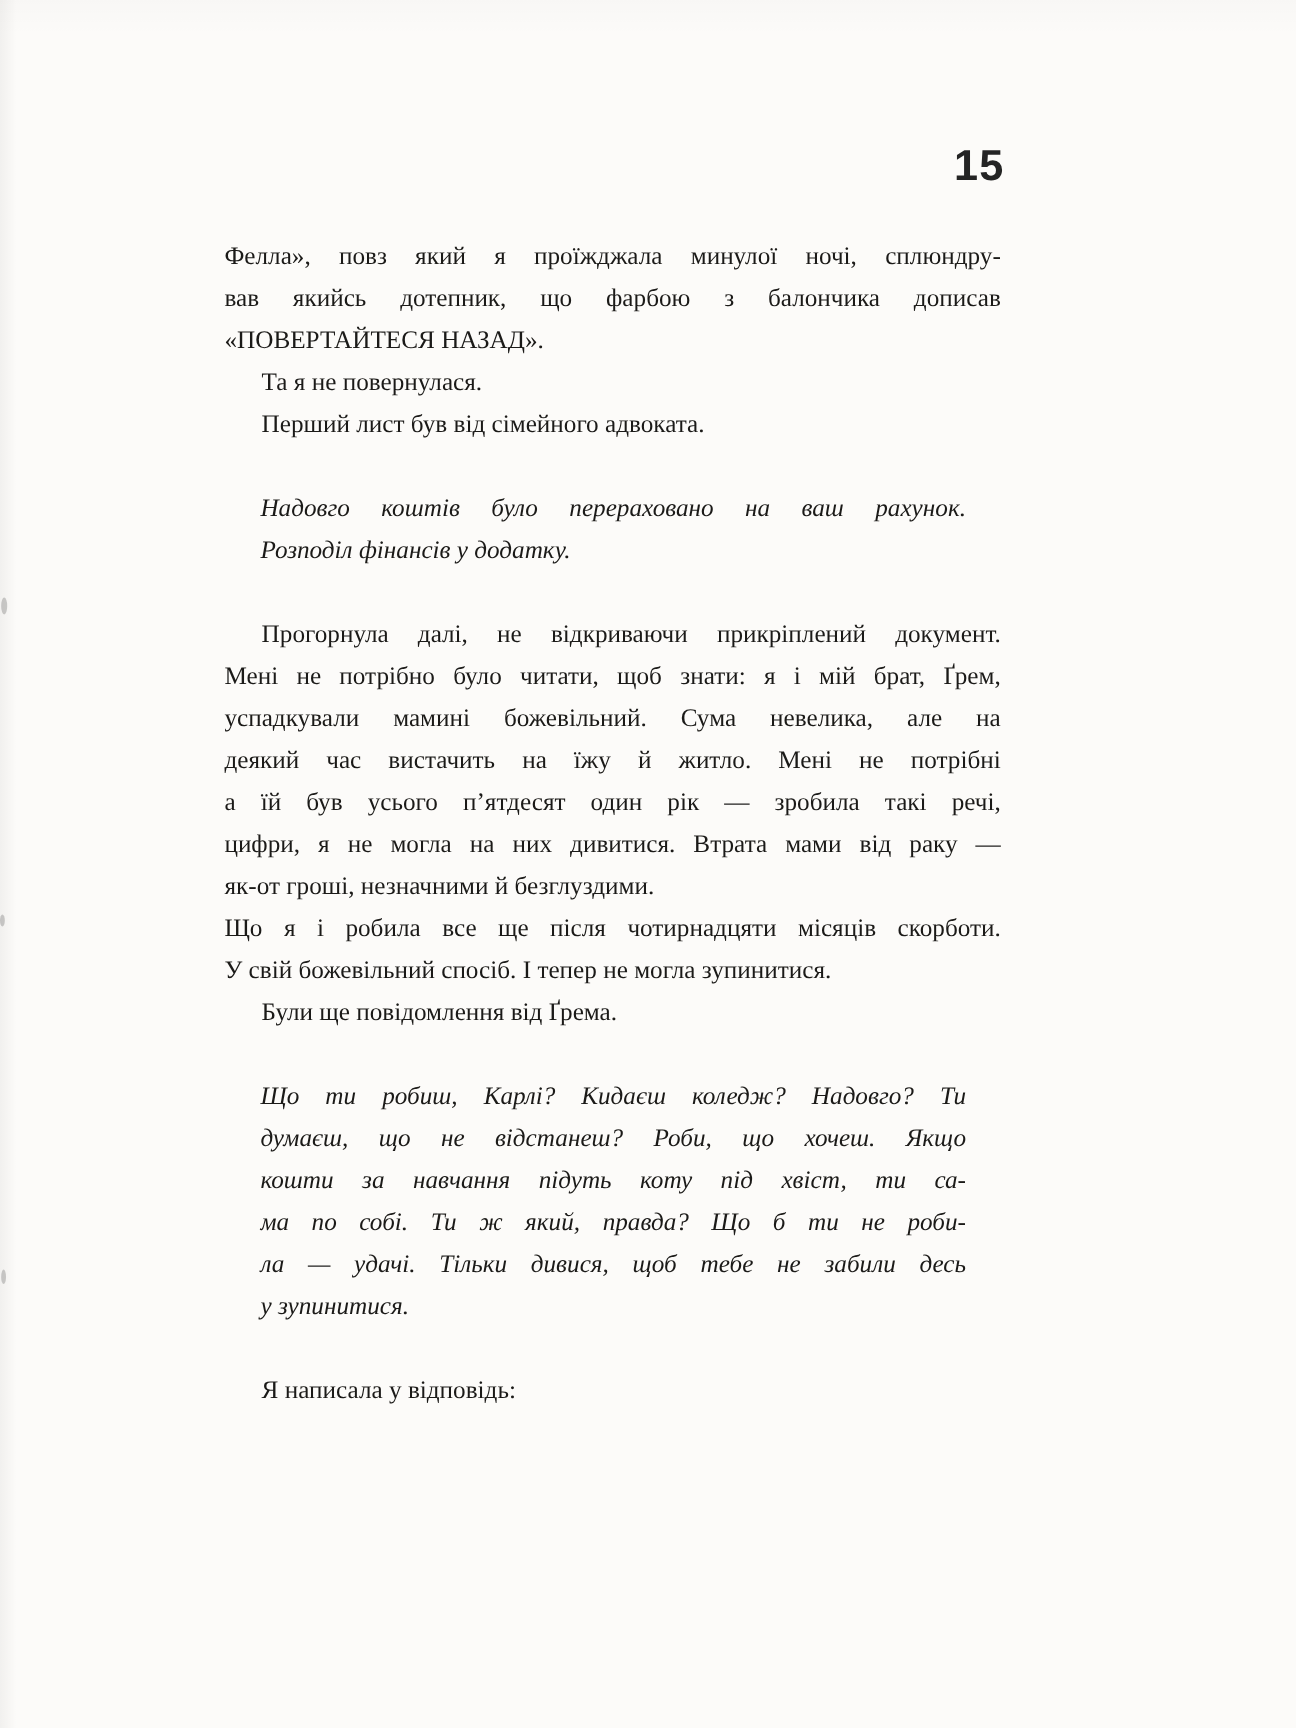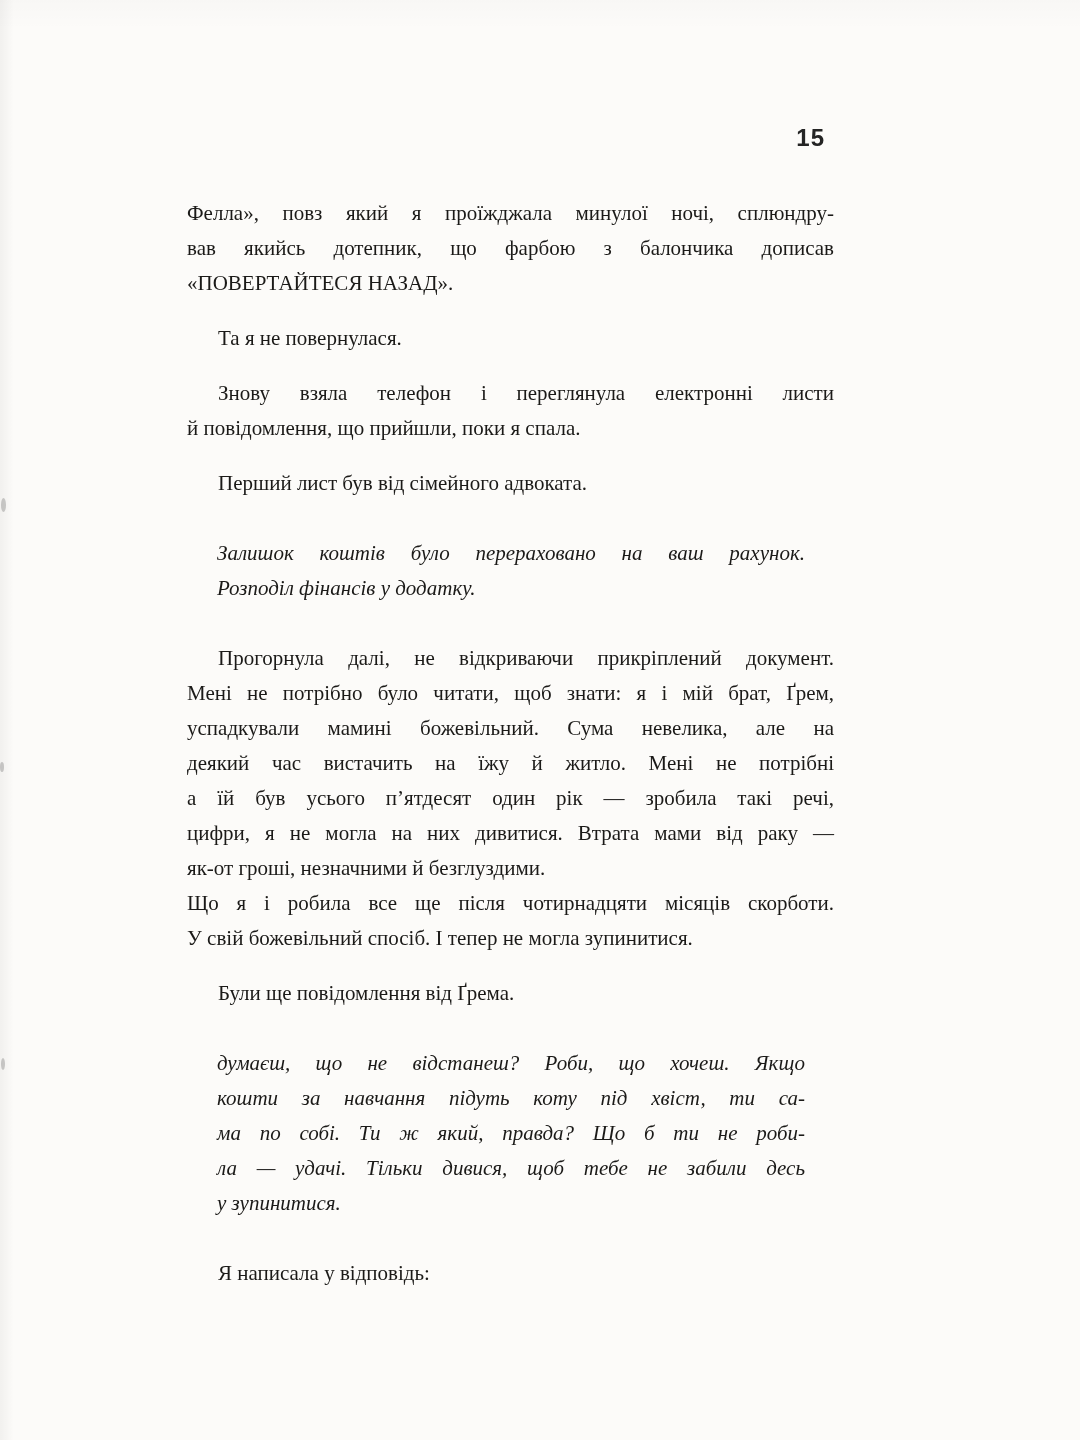--- a/index.html
+++ b/index.html
@@ -14,26 +14,26 @@
     background: #fcfbf9;
     background-image: linear-gradient(90deg, rgba(0,0,0,0.045) 0px, rgba(0,0,0,0.0) 14px),
                       linear-gradient(180deg, rgba(0,0,0,0.015) 0px, rgba(0,0,0,0.0) 30px);
     overflow: hidden;
     font-family: "Liberation Serif", serif;
     color: #1b1a18;
   }
   .page-number {
     position: absolute;
     top: 122px;
-    left: 178px;
+    left: 190px;
     width: 647px;
     text-align: right;
     font-family: "Liberation Sans", sans-serif;
     font-weight: bold;
-    font-size: 24px;
+    font-size: 36px;
     line-height: 32px;
     letter-spacing: 1px;
     color: #242424;
   }
   .text-column {
     position: absolute;
     left: 187px;
     top: 196px;
     width: 647px;
     font-size: 21px;
@@ -44,21 +44,20 @@
     text-align: justify;
     text-align-last: justify;
     white-space: normal;
     min-height: 35px;
   }
   .line.final {
     text-align-last: left;
   }
   .block.body.indent .line.first {
     padding-left: 31px;
-    margin-top: 20px;
   }
   .block.quote {
     font-style: italic;
     margin: 35px 29px 35px 30px;
   }
   
   .speck {
     position: absolute;
     background: rgba(60,60,60,0.25);
     border-radius: 50%;
@@ -80,47 +79,44 @@
   <div class="text-column">
       <div class="block body">
         <div class="line first">Фелла», повз який я проїжджала минулої ночі, сплюндру-</div>
         <div class="line">вав якийсь дотепник, що фарбою з балончика дописав</div>
         <div class="line final">«ПОВЕРТАЙТЕСЯ НАЗАД».</div>
       </div>
       <div class="block body indent">
         <div class="line first final">Та я не повернулася.</div>
       </div>
       <div class="block body indent">
-        <div class="line first">Знову взяла телефон і переглянула електронні листи</div>
-        <div class="line final">й повідомлення, що прийшли, поки я спала.</div>
-      </div>
-      <div class="block body indent">
         <div class="line first final">Перший лист був від сімейного адвоката.</div>
       </div>
       <div class="block quote">
-        <div class="line first">Залишок коштів було перераховано на ваш рахунок.</div>
+        <div class="line first">Надовго коштів було перераховано на ваш рахунок.</div>
         <div class="line final">Розподіл фінансів у додатку.</div>
       </div>
       <div class="block body indent">
         <div class="line first">Прогорнула далі, не відкриваючи прикріплений документ.</div>
         <div class="line">Мені не потрібно було читати, щоб знати: я і мій брат, Ґрем,</div>
         <div class="line">успадкували мамині божевільний. Сума невелика, але на</div>
         <div class="line">деякий час вистачить на їжу й житло. Мені не потрібні</div>
         <div class="line">а їй був усього п’ятдесят один рік — зробила такі речі,</div>
         <div class="line">цифри, я не могла на них дивитися. Втрата мами від раку —</div>
         <div class="line final">як-от гроші, незначними й безглуздими.</div>
       </div>
       <div class="block body indent">
         <div class="line">Що я і робила все ще після чотирнадцяти місяців скорботи.</div>
         <div class="line final">У свій божевільний спосіб. І тепер не могла зупинитися.</div>
       </div>
       <div class="block body indent">
         <div class="line first final">Були ще повідомлення від Ґрема.</div>
       </div>
       <div class="block quote">
+        <div class="line first">Що ти робиш, Карлі? Кидаєш коледж? Надовго? Ти</div>
         <div class="line">думаєш, що не відстанеш? Роби, що хочеш. Якщо</div>
         <div class="line">кошти за навчання підуть коту під хвіст, ти са-</div>
         <div class="line">ма по собі. Ти ж який, правда? Що б ти не роби-</div>
         <div class="line">ла — удачі. Тільки дивися, щоб тебе не забили десь</div>
         <div class="line final">у зупинитися.</div>
       </div>
       <div class="block body indent">
         <div class="line first final">Я написала у відповідь:</div>
       </div>
     </div>

